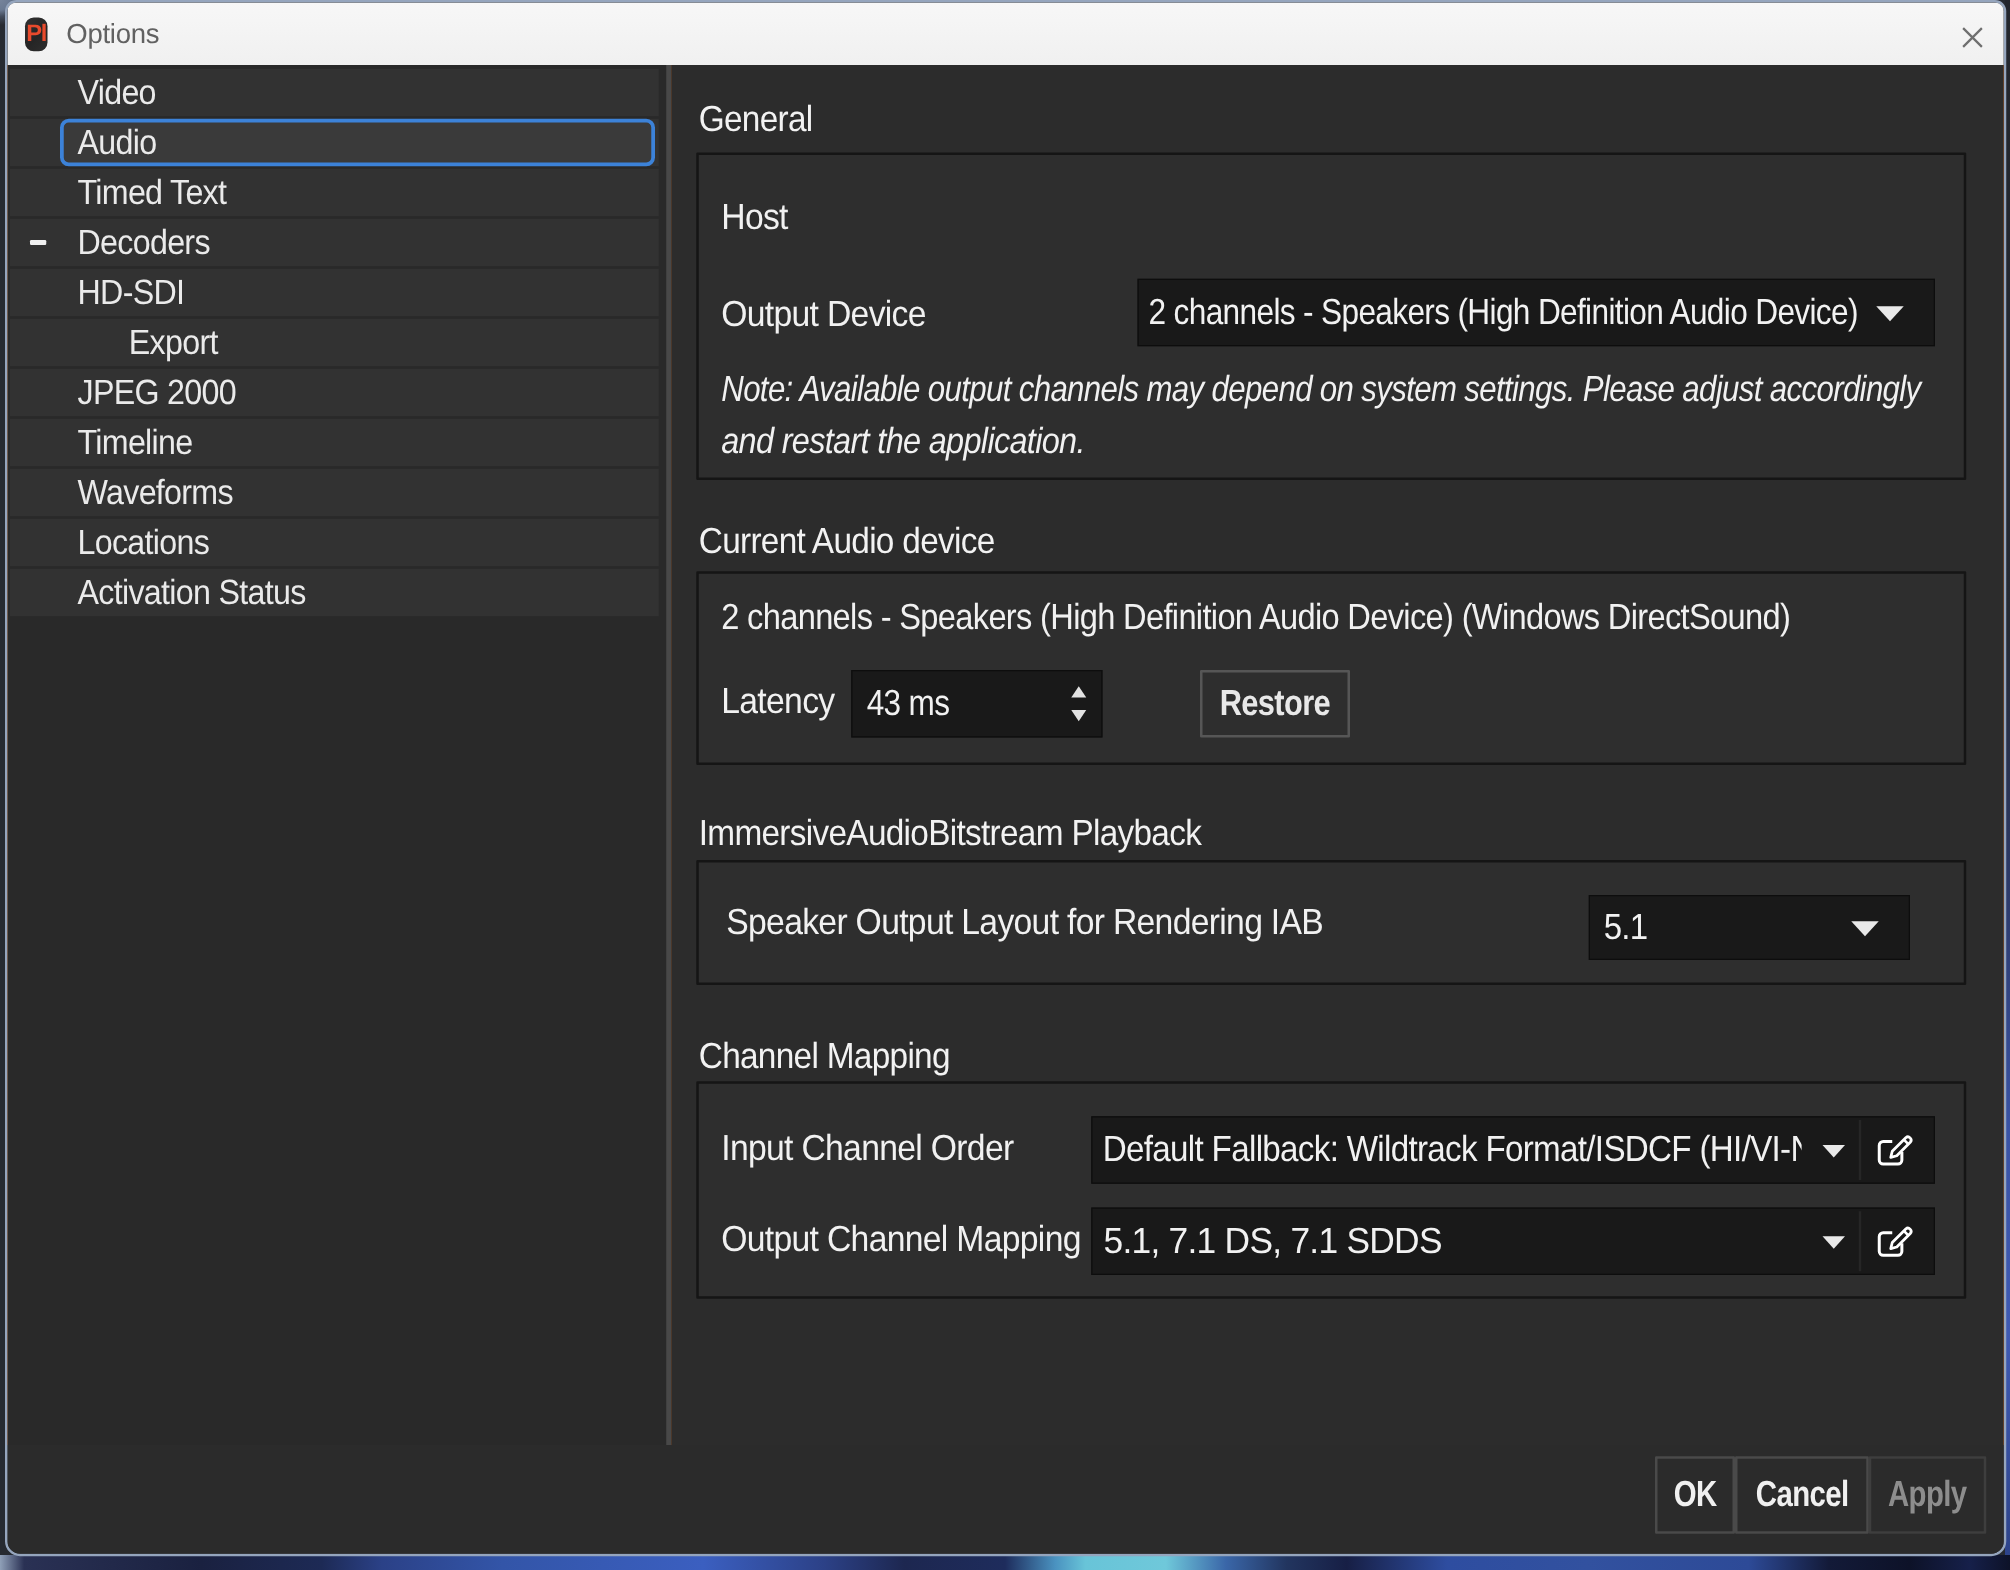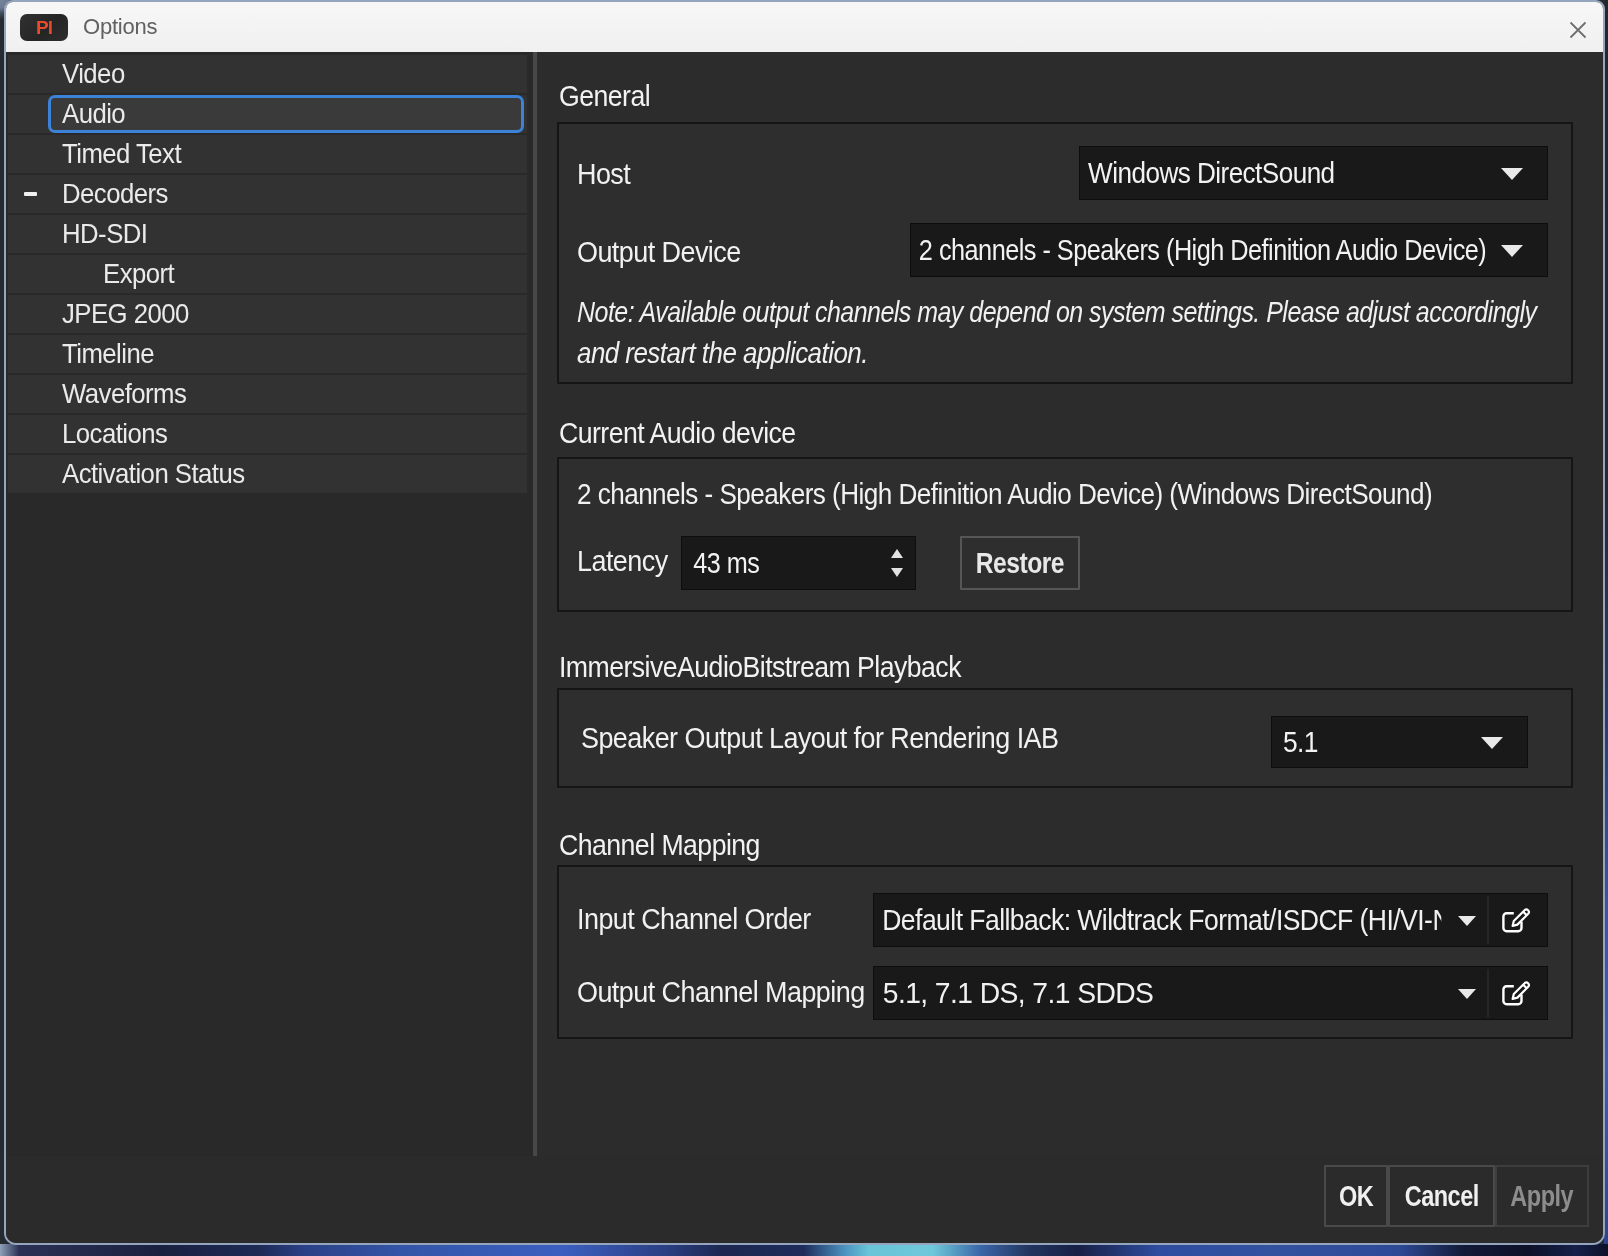--- a/index.html
+++ b/index.html
@@ -37,21 +37,21 @@
     overflow:hidden;
     display:flex; flex-direction:column;
   }
   .titlebar {
     height:50px; flex:0 0 50px;
     background:linear-gradient(180deg,#f7f7f7,#f0f0f0);
     display:flex; align-items:center;
     position:relative;
   }
   .app-icon {
-    width:48px; height:27px; margin-left:14px;
+    width:18px; height:27px; margin-left:14px;
     border-radius:7px;
     background:linear-gradient(135deg,#313131 0%,#252525 55%,#2e2e2e 100%);
     color:#e84a2c;
     font-size:19px; font-weight:bold; letter-spacing:-1px;
     display:flex; align-items:center; justify-content:center;
     line-height:1;
   }
   .titlebar .title {
     margin-left:15px;
     font-size:22px; color:#616161; letter-spacing:-0.2px;
@@ -242,39 +242,35 @@
       <div class="side-row">
         <span class="lbl">Activation Status</span>
       </div>
     </aside>
 
     <main class="panel">
 
       <div class="heading" style="top:27px;">General</div>
       <div class="gbox" style="top:70px; height:262px;"></div>
       <div class="flabel" style="left:40px; top:105px;">Host</div>
-      <div class="combo" style="left:542px; top:94px; width:469px;">
-        <span class="val" style="transform:scaleX(0.90)">Windows DirectSound</span>
-        <span class="arrow"></span>
-      </div>
       <div class="flabel" style="left:40px; top:183px;">Output Device</div>
       <div class="combo" style="left:373px; top:171px; width:638px;">
         <span class="val" style="transform:scaleX(0.872)">2 channels - Speakers (High Definition Audio Device)</span>
         <span class="arrow"></span>
       </div>
       <div class="note" style="top:240px;">
         <div style="transform:scaleX(0.861)">Note: Available output channels may depend on system settings. Please adjust accordingly</div>
         <div>and restart the application.</div>
       </div>
 
       <div class="heading" style="top:364px;">Current Audio device</div>
       <div class="gbox" style="top:405px; height:155px;"></div>
       <div class="flabel" style="left:40px; top:425px; transform:scaleX(0.90)">2 channels - Speakers (High Definition Audio Device) (Windows DirectSound)</div>
       <div class="flabel" style="left:40px; top:492px;">Latency</div>
-      <div class="spin" style="left:144px; top:484px; width:235px;">
+      <div class="spin" style="left:144px; top:484px; width:201px;">
         <span class="val" style="transform:scaleX(0.87)">43 ms</span>
         <span class="up"></span>
         <span class="down"></span>
       </div>
       <button class="btn restore-btn">
           <span class="c" style="transform:scaleX(0.85)">Restore</span>
         </button>
 
       <div class="heading" style="top:598px;">ImmersiveAudioBitstream Playback</div>
       <div class="gbox" style="top:636px; height:100px;"></div>

